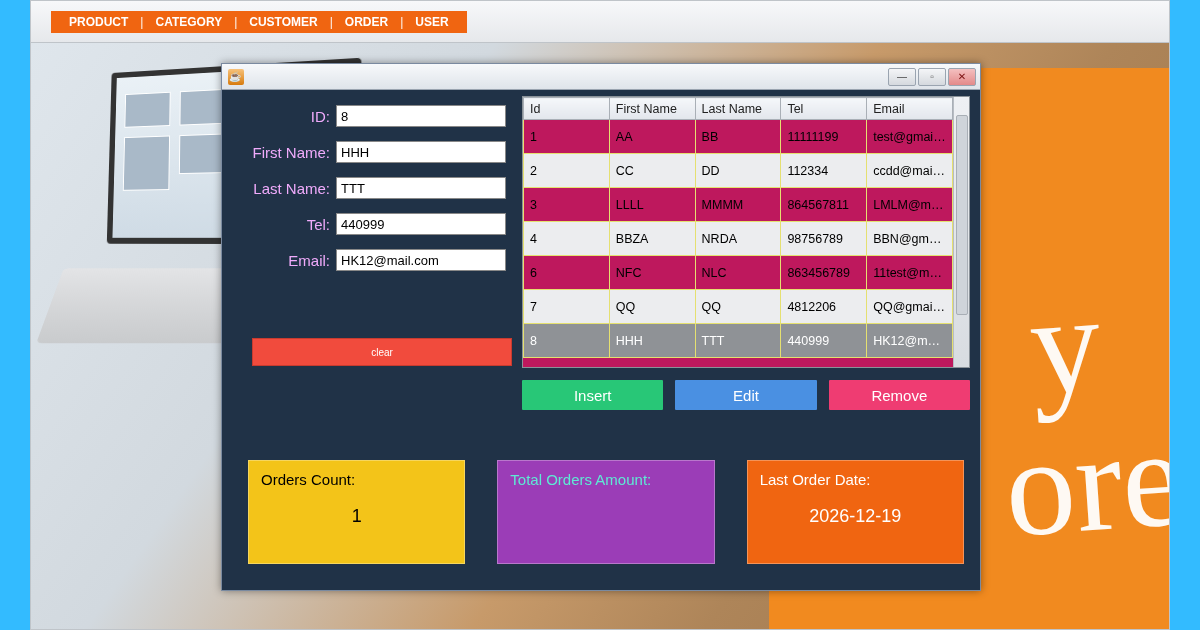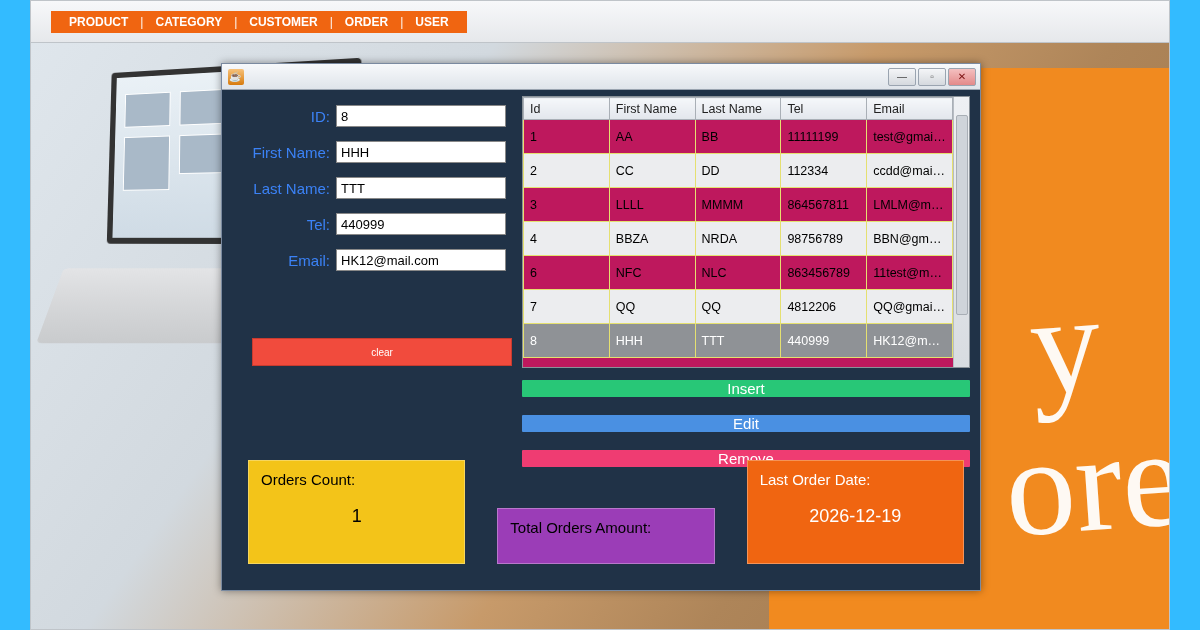--- a/index.html
+++ b/index.html
@@ -111,21 +111,21 @@
   .jbody { position:absolute; top:26px; left:0; right:0; bottom:0; }
 
   .form-area {
     position:absolute; left:0; top:0; width:300px; height:310px;
     padding-top:8px;
   }
   .frow {
     display:flex; align-items:center; height:36px;
   }
   .flabel {
-    width:114px; text-align:right; color:#3b82f6; font-size:15px; padding-right:6px;
+    width:114px; text-align:right; color:#f0abfc; font-size:15px; padding-right:6px;
   }
   .finput {
     width:170px; height:22px; background:#fff; border:1px solid #888;
     font-size:13px; padding:2px 4px;
   }
   .clear-btn {
     position:absolute; left:30px; top:248px; width:260px; height:28px;
     background:#f14b3d; color:#fff; border:1px solid #c83b2f;
     font-size:10px; cursor:pointer;
   }
@@ -156,40 +156,40 @@
   td {
     border:1px solid #e5e070;
     padding:0 6px; height:34px;
     overflow:hidden; text-overflow:ellipsis; white-space:nowrap;
   }
   tbody tr:nth-child(even) td { background:#ecedef; }
   tbody tr.selected td { background:#8f9296; color:#fff; }
 
   .action-row {
     position:absolute; left:300px; top:290px; width:448px; height:30px;
-    display:flex; gap:18px;flex-direction:column;
+    display:flex; gap:12px;
   }
   .abtn {
     flex:1; color:#fff; font-size:15px; border:none; cursor:pointer;
     border-radius:1px;
   }
   .abtn.insert { background:#28c777; }
   .abtn.edit   { background:#4a90e2; }
   .abtn.remove { background:#ef3c72; }
 
   .cards {
     position:absolute; left:26px; top:370px; right:16px; height:104px;
     display:flex; gap:32px;
   }
   .card {
     flex:1; border:1px solid rgba(255,255,255,.3);
     padding:10px 12px;
   }
   .card.c1 { background:#f3c419; color:#000; }
-  .card.c2 { background:#9b3db7; color:#000000;margin-top:48px; }
+  .card.c2 { background:#9b3db7; color:#5eead4; }
   .card.c3 { background:#f06511; color:#fff; }
   .card .ctitle { font-size:15px; margin-bottom:18px; }
   .card .cval { font-size:18px; text-align:center; }
 </style>
 </head>
 <body>
 
 <div class="outer">
 
   <div class="topbar">

